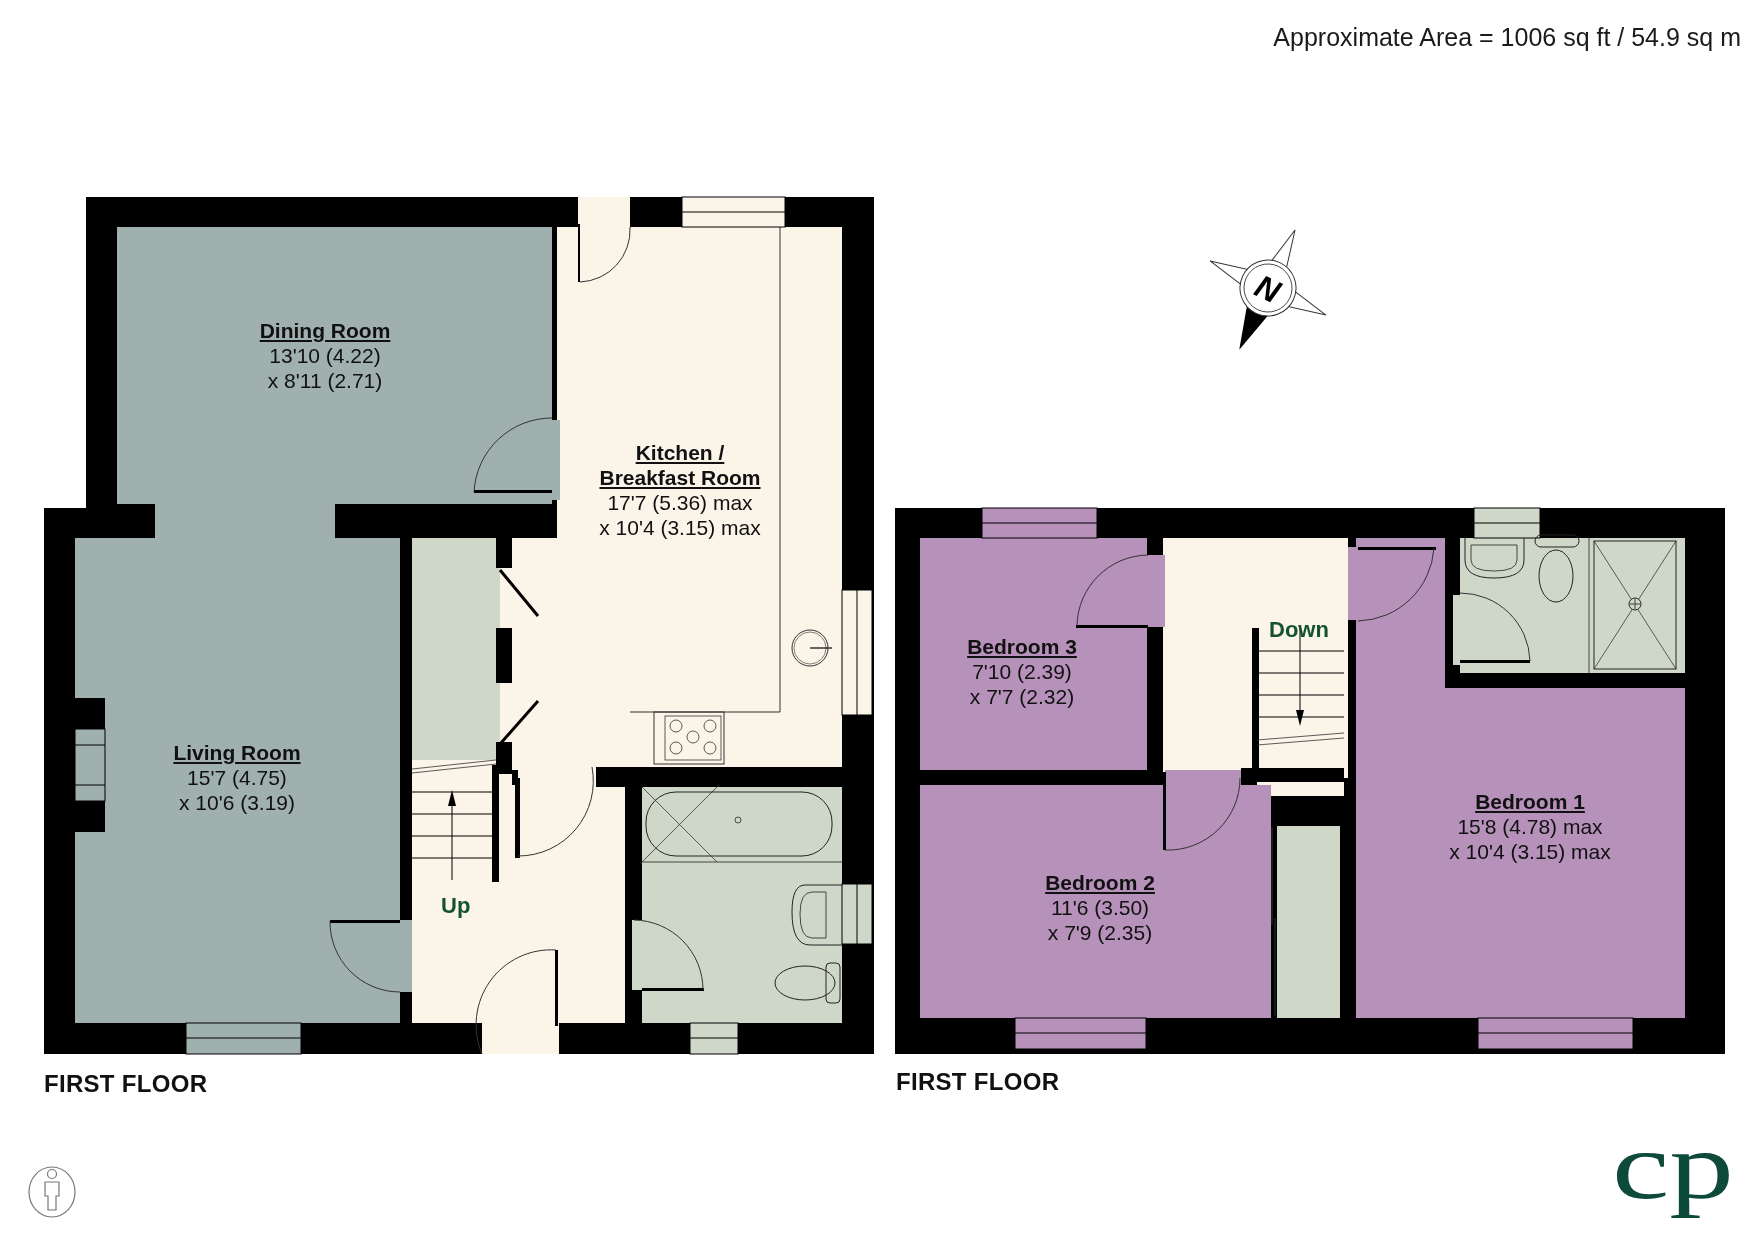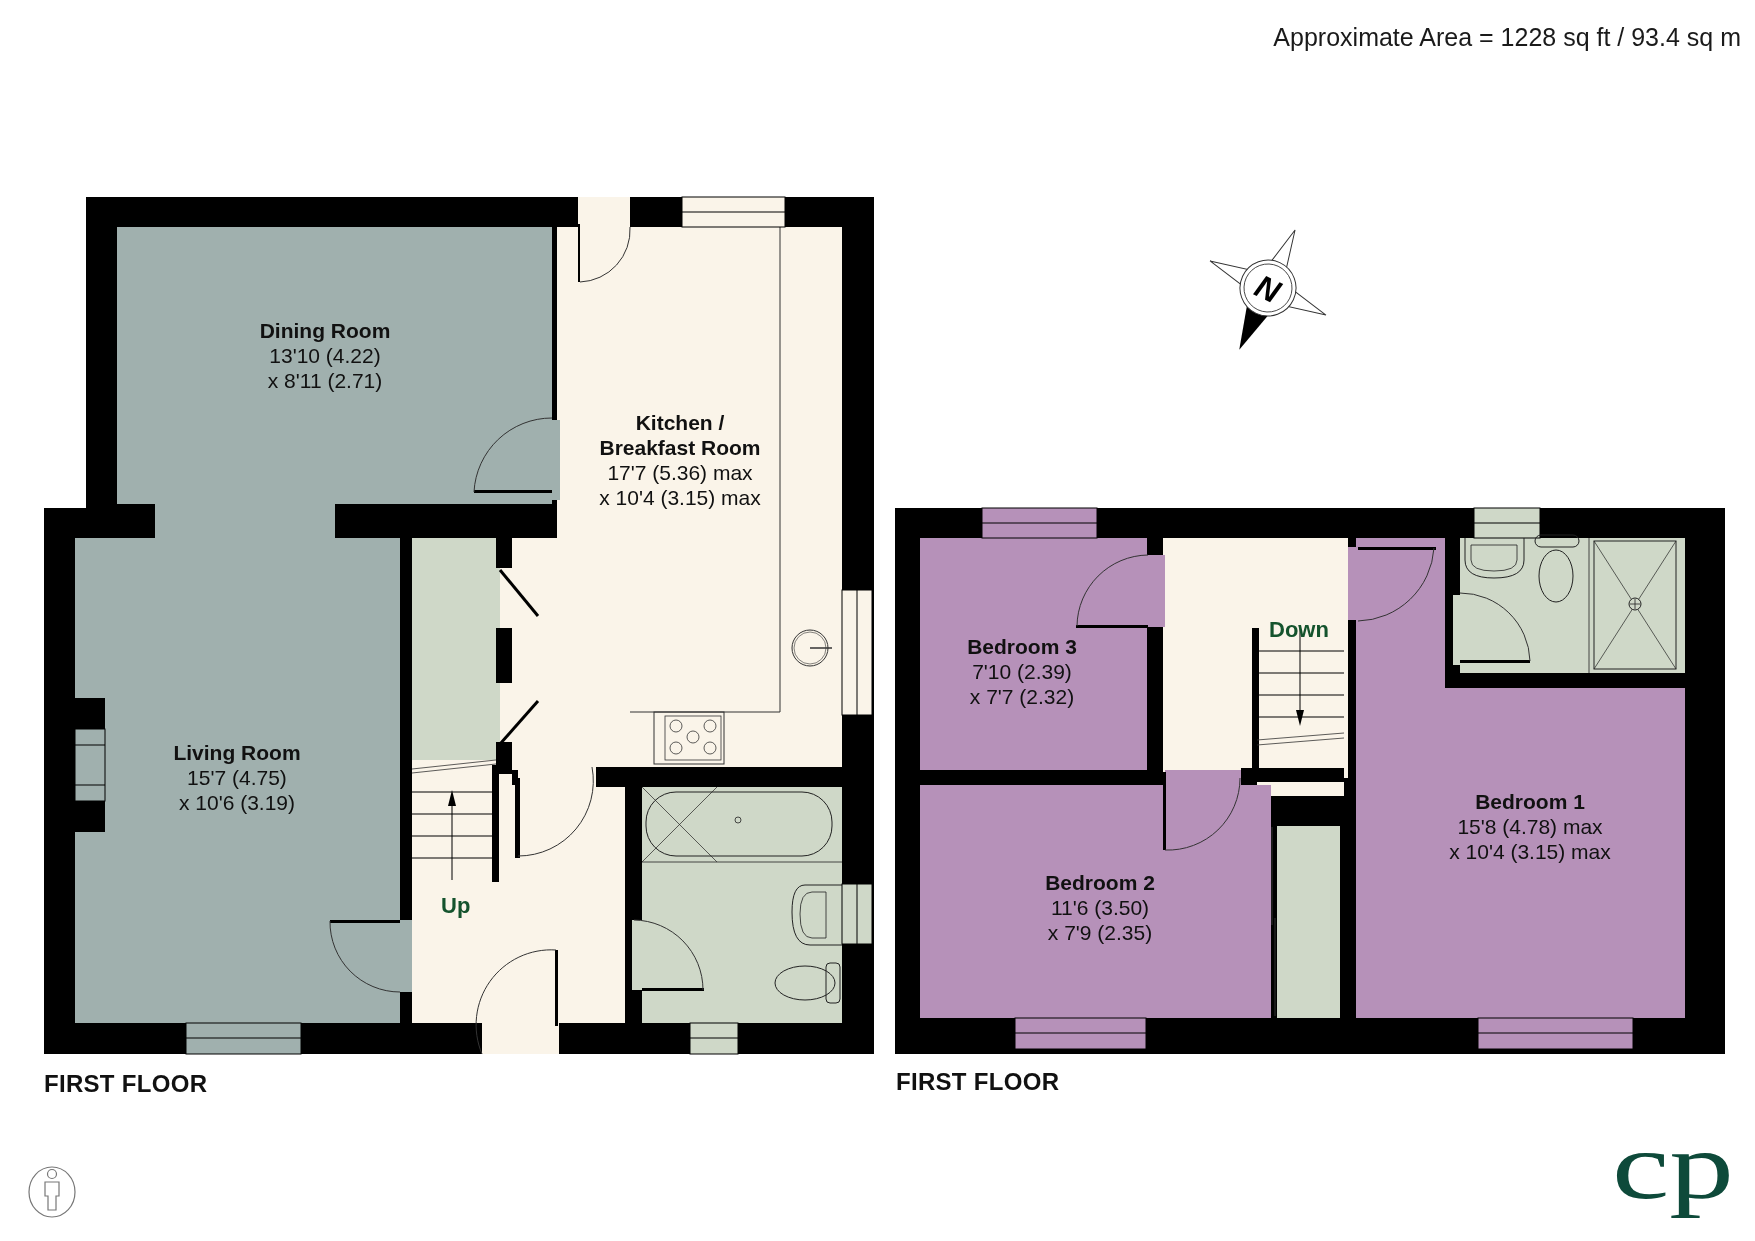--- a/index.html
+++ b/index.html
@@ -2,33 +2,33 @@
 <html><head>
 <meta charset="utf-8">
 <style>
   html,body{margin:0;padding:0;background:#ffffff;}
   body{width:1755px;height:1241px;position:relative;overflow:hidden;font-family:"Liberation Sans",sans-serif;color:#111;}
   .header-area{position:absolute;right:14px;top:22px;text-align:right;}
   .area-title{font-size:25px;color:#1a1a1a;line-height:30px;}
   .area-sub{font-size:16px;color:#1a1a1a;line-height:22px;margin-top:6px;}
   svg.plan{position:absolute;left:0;top:0;}
   .room-label{position:absolute;text-align:center;font-size:21px;line-height:25px;color:#111;transform:translateX(-50%);white-space:nowrap;}
-  .room-label .nm{font-weight:bold;display:block;}
+  .room-label .nm{font-weight:bold;display:block;text-decoration:underline;}
   .room-label .dm{display:block;}
   .floor-label{position:absolute;font-weight:bold;font-size:24px;color:#111;letter-spacing:0.3px;}
   .stair-label{position:absolute;font-weight:bold;font-size:22px;color:#14532d;}
   .footer{position:absolute;left:82px;top:1164px;font-size:14.5px;line-height:18.5px;color:#555;}
   .footer .line{display:block;white-space:nowrap;}
   .brand{position:absolute;left:1612px;top:1138px;width:126px;height:98px;}
 </style>
 </head>
 <body>
 
 <div class="header-area">
-  <div class="area-title">Approximate Area = 1228 sq ft / 93.4 sq m</div>
+  <div class="area-title">Approximate Area = 1006 sq ft / 54.9 sq m</div>
 </div>
 
 <svg class="plan" width="1755" height="1241" viewBox="0 0 1755 1241">
 
   <g>
 
     <rect x="86" y="197" width="479" height="311" fill="#000"></rect>
     <rect x="542" y="197" width="332" height="580" fill="#000"></rect>
     <rect x="44" y="508" width="830" height="546" fill="#000"></rect>
 
@@ -215,21 +215,21 @@
     <circle cx="52" cy="1174" r="4.5" fill="none" stroke="#777" stroke-width="1.2"></circle>
     <path d="M45,1182 L59,1182 L59,1196 L56,1196 L56,1210 L48,1210 L48,1196 L45,1196 Z" fill="none" stroke="#777" stroke-width="1.2"></path>
   </g>
 </svg>
 
 <div class="room-label" style="left:325px;top:318px;">
   <span class="nm">Dining Room</span>
   <span class="dm">13'10 (4.22)</span>
   <span class="dm">x 8'11 (2.71)</span>
 </div>
-<div class="room-label" style="left:680px;top:410px;">
+<div class="room-label" style="left:680px;top:440px;">
   <span class="nm">Kitchen /</span>
   <span class="nm">Breakfast Room</span>
   <span class="dm">17'7 (5.36) max</span>
   <span class="dm">x 10'4 (3.15) max</span>
 </div>
 <div class="room-label" style="left:237px;top:740px;">
   <span class="nm">Living Room</span>
   <span class="dm">15'7 (4.75)</span>
   <span class="dm">x 10'6 (3.19)</span>
 </div>

